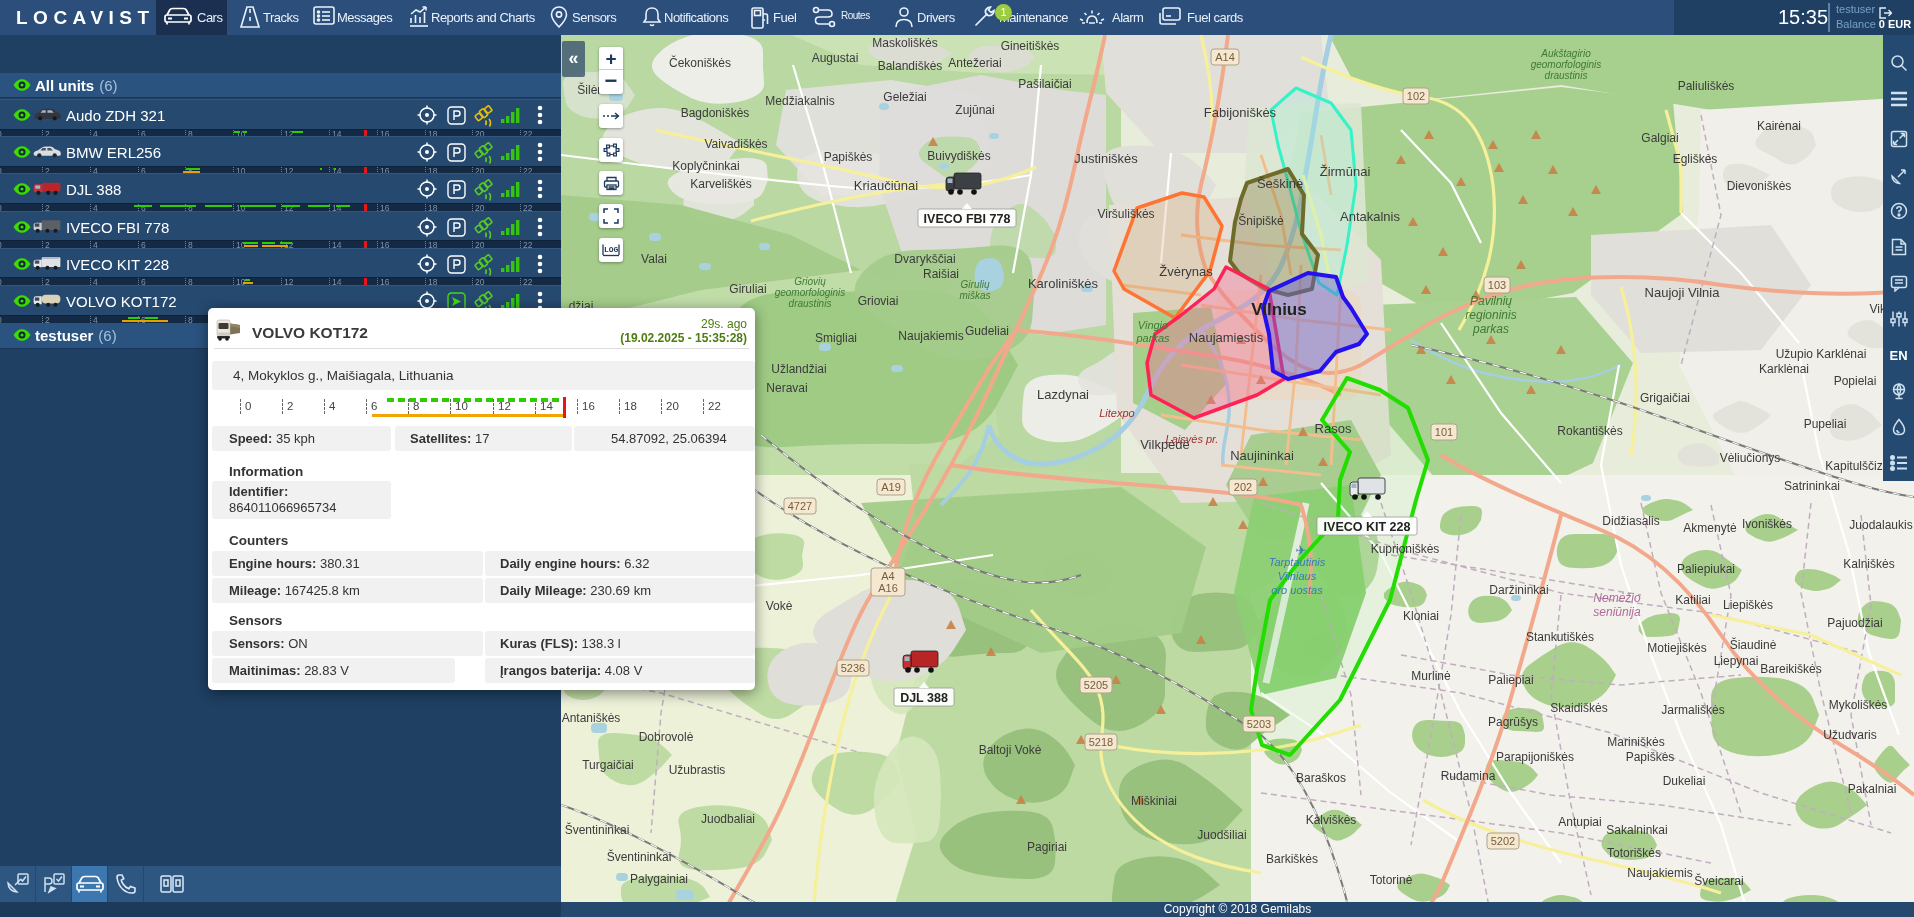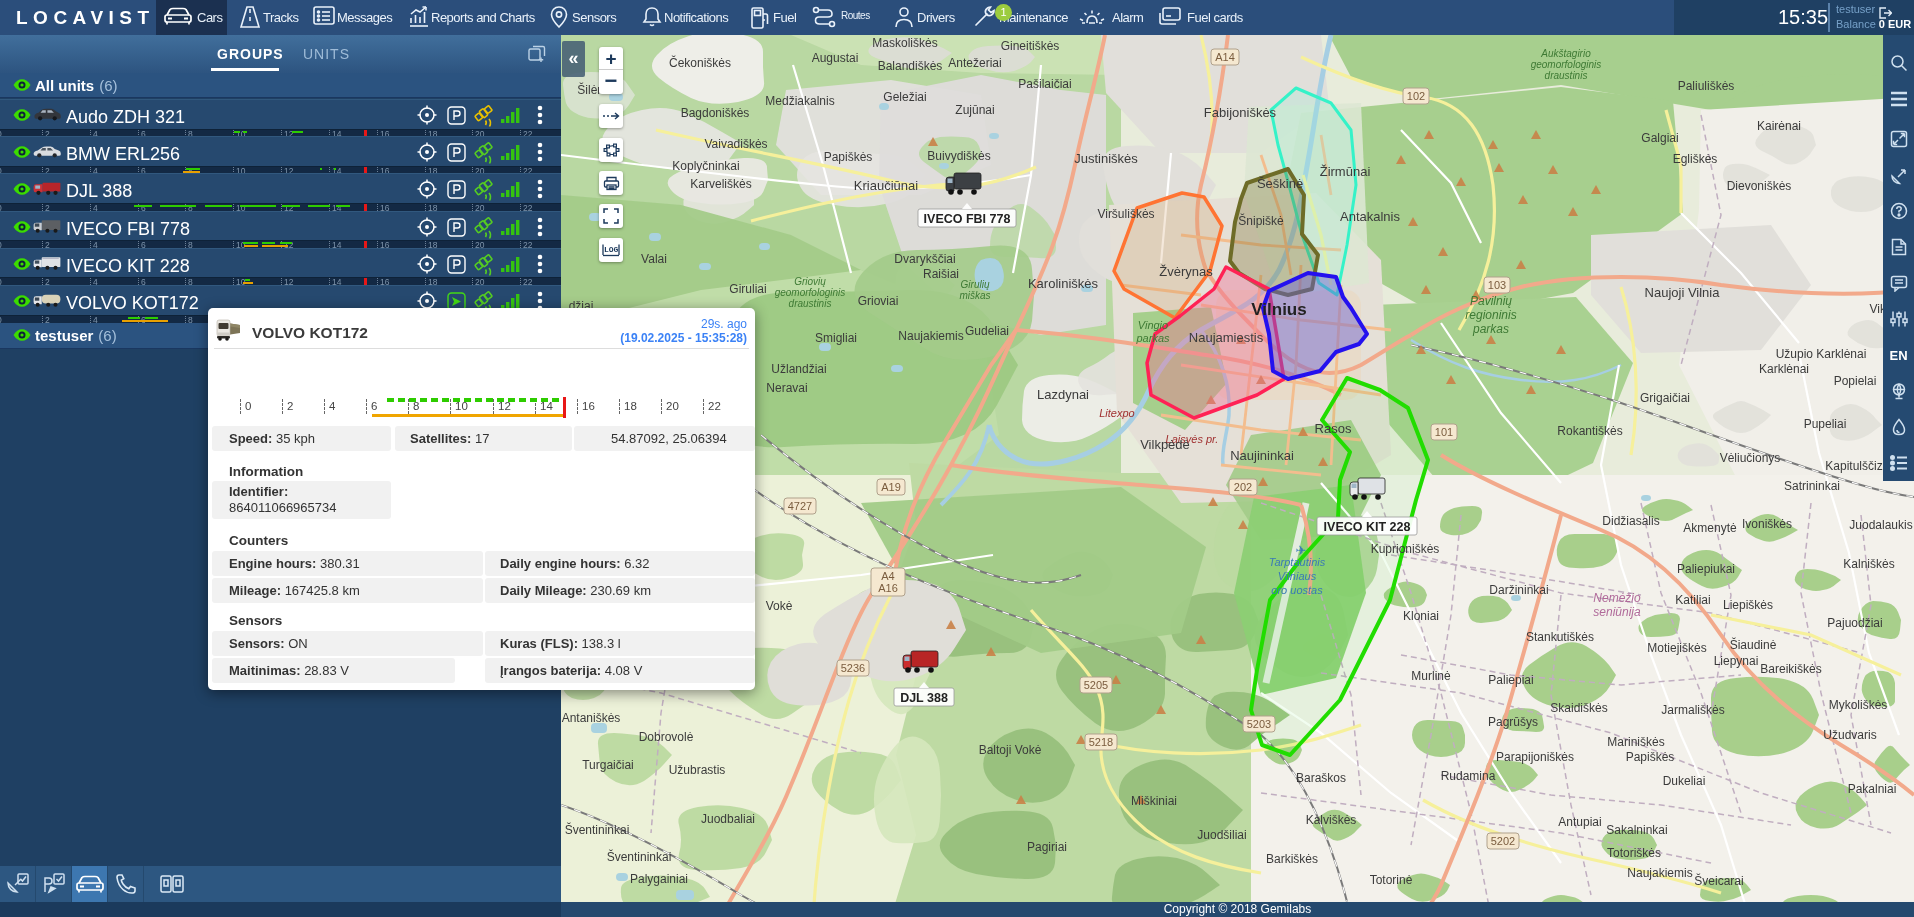--- a/index.html
+++ b/index.html
@@ -9,21 +9,21 @@
 #tabbar{position:absolute;left:0;top:0;width:561px;height:38px;background:linear-gradient(#416f9c,#2d5480);}
 .tab{position:absolute;top:11px;font-size:14px;font-weight:bold;letter-spacing:1px;}
 #grp{left:217px;color:#fff;}
 #unt{left:303px;color:#9fbcd8;font-weight:normal;}
 #tabline{position:absolute;left:211px;top:33px;width:68px;height:3px;background:#fff;}
 .grow{position:absolute;left:0;width:561px;height:25px;background:#2b5380;border-bottom:1px solid #1a3760;display:flex;align-items:center;}
 .grow .nm{color:#fff;font-size:15px;font-weight:bold;margin-left:4px;}
 .grow .ct{color:#a5c0db;font-size:15px;margin-left:5px;font-weight:normal;}
 .urow{position:absolute;left:0;width:561px;background:#26496f;}
 .urow .top{height:29px;position:relative;border-top:1px solid #31587e;}
-.urow .nm{color:#fff;font-size:18px;}
+.urow .nm{color:#fff;font-size:15px;}
 .strip{position:absolute;left:0;width:561px;height:9px;background:#132944;border-top:1px solid #0e2238;}
 .tick{position:absolute;top:0px;font-size:8.5px;color:#7e94ab;border-left:1px dotted #6c8097;padding-left:2px;height:9px;line-height:9px;}
 #searchbar{position:absolute;left:0;top:831px;width:561px;height:36px;background:#2d5781;display:flex;}
 #belowbar{position:absolute;left:0;top:867px;width:561px;height:15px;background:#1b3a5c;}
 .sbtn{width:36px;height:36px;display:flex;align-items:center;justify-content:center;border-right:1px solid #24496e;}
 .search-in{flex:1;position:relative;color:#8fa9c4;font-size:15px;}
 .search-in .ph{position:absolute;left:16px;top:9px;}
 #popup{position:absolute;left:208px;top:308px;width:547px;height:382px;background:#fff;border-radius:5px;box-shadow:0 3px 14px rgba(0,0,0,.45);z-index:60;font-size:13px;color:#333;}
 .pbox{position:absolute;background:#f1f1f1;border-radius:3px;}
 .plbl{font-weight:bold;color:#333;}
@@ -760,32 +760,20 @@
     <div style="position:absolute;left:1836px;top:3px;font-size:11px;color:#76a0c8;">testuser</div>
     <div style="position:absolute;left:1878px;top:5px;"><svg width="14" height="12" viewBox="0 0 14 12" style="">
         <g fill="none" stroke="#e3edf7" stroke-width="1.4">
           <path d="M8 1 L2 1 L2 11 L8 11"></path>
           <path d="M6 6 L13 6 M10.5 3 L13.5 6 L10.5 9"></path>
         </g>
       </svg></div>
     <div style="position:absolute;left:1836px;top:18px;font-size:11px;color:#76a0c8;white-space:nowrap;">Balance <b style="color:#fff;">0 EUR</b></div>
   </div>
 <div id="panel">
-    <div id="tabbar">
-      <span class="tab" id="grp">GROUPS</span>
-      <span class="tab" id="unt">UNITS</span>
-      <div id="tabline"></div>
-      <div style="position:absolute;left:528px;top:10px;"><svg width="18" height="18" viewBox="0 0 18 18" style="">
-          <g fill="none" stroke="#bcd2e6" stroke-width="1.4">
-            <rect x="1" y="4" width="11" height="11" rx="1.5"></rect>
-            <path d="M5 1.5 L15 1.5 Q16.5 1.5 16.5 3 L16.5 11"></path>
-            <path d="M13 12.5 L13 17 M10.8 14.8 L15.2 14.8"></path>
-          </g>
-        </svg></div>
-    </div>
     <div class="grow" style="top:38px;height:25px;">
       <span style="margin-left:13px;display:flex;">
         <svg width="18" height="14" viewBox="0 0 18 14" style="">
           <path d="M0.5 7 Q4 1.2 9 1.2 Q14 1.2 17.5 7 Q14 12.8 9 12.8 Q4 12.8 0.5 7 Z" fill="#3bdc00"></path>
           <circle cx="9" cy="7" r="3.5" fill="#0e2238"></circle>
           <circle cx="9" cy="7" r="1.6" fill="#3bdc00"></circle>
         </svg>
       </span>
       <span class="nm">All units</span>
       <span class="ct">(6)</span>
@@ -1315,22 +1303,25 @@
         <path d="M12 7 L25 9 L25 17 L12 19 Z" fill="#7d7457"></path>
         <path d="M12 7 L25 9 L25 12 L12 10 Z" fill="#8f8666"></path>
         <rect x="2" y="4" width="13" height="16" rx="2" fill="#ebe8e2" stroke="#b5b0a6" stroke-width="0.6"></rect>
         <rect x="3.5" y="7" width="10" height="6" rx="1" fill="#403a31"></rect>
         <rect x="2.5" y="16.5" width="12" height="3" fill="#cfccc5"></rect>
         <rect x="2" y="20" width="13" height="2.5" rx="1" fill="#2c2a26"></rect>
         <circle cx="5" cy="23" r="1.8" fill="#1c1a18"></circle>
         <circle cx="12" cy="23" r="1.8" fill="#1c1a18"></circle>
       </svg></div>
   <div style="position:absolute;left:44px;top:16px;font-size:15.5px;font-weight:bold;color:#3a3a3a;">VOLVO KOT172</div>
-  <div style="position:absolute;right:8px;top:9px;font-size:12px;color:#3b82f6;text-align:right;">29s. ago<br><b>(19.02.2025 - 15:35:28)</b></div>
+  <div style="position:absolute;right:8px;top:9px;font-size:12px;color:#4d7c0f;text-align:right;">29s. ago<br><b>(19.02.2025 - 15:35:28)</b></div>
   <div style="position:absolute;left:6px;top:40px;width:535px;height:1px;background:#ddd;"></div>
+  <div class="pbox" style="left:4px;top:53px;width:543px;height:29px;">
+      <span style="position:absolute;left:21px;top:7px;font-size:13.5px;">4, Mokyklos g., Maišiagala, Lithuania</span>
+    </div>
   <div style="position:absolute;left:4px;top:87px;width:543px;height:24px;">
       <span style="position:absolute;left:28px;top:4px;font-size:11.5px;color:#444;border-left:1.5px dashed #666;padding-left:4px;height:15px;line-height:15px;">0</span>
       <span style="position:absolute;left:70px;top:4px;font-size:11.5px;color:#444;border-left:1.5px dashed #666;padding-left:4px;height:15px;line-height:15px;">2</span>
       <span style="position:absolute;left:112px;top:4px;font-size:11.5px;color:#444;border-left:1.5px dashed #666;padding-left:4px;height:15px;line-height:15px;">4</span>
       <span style="position:absolute;left:154px;top:4px;font-size:11.5px;color:#444;border-left:1.5px dashed #666;padding-left:4px;height:15px;line-height:15px;">6</span>
       <span style="position:absolute;left:196px;top:4px;font-size:11.5px;color:#444;border-left:1.5px dashed #666;padding-left:4px;height:15px;line-height:15px;">8</span>
       <span style="position:absolute;left:238px;top:4px;font-size:11.5px;color:#444;border-left:1.5px dashed #666;padding-left:4px;height:15px;line-height:15px;">10</span>
       <span style="position:absolute;left:281px;top:4px;font-size:11.5px;color:#444;border-left:1.5px dashed #666;padding-left:4px;height:15px;line-height:15px;">12</span>
       <span style="position:absolute;left:323px;top:4px;font-size:11.5px;color:#444;border-left:1.5px dashed #666;padding-left:4px;height:15px;line-height:15px;">14</span>
       <span style="position:absolute;left:365px;top:4px;font-size:11.5px;color:#444;border-left:1.5px dashed #666;padding-left:4px;height:15px;line-height:15px;">16</span>

